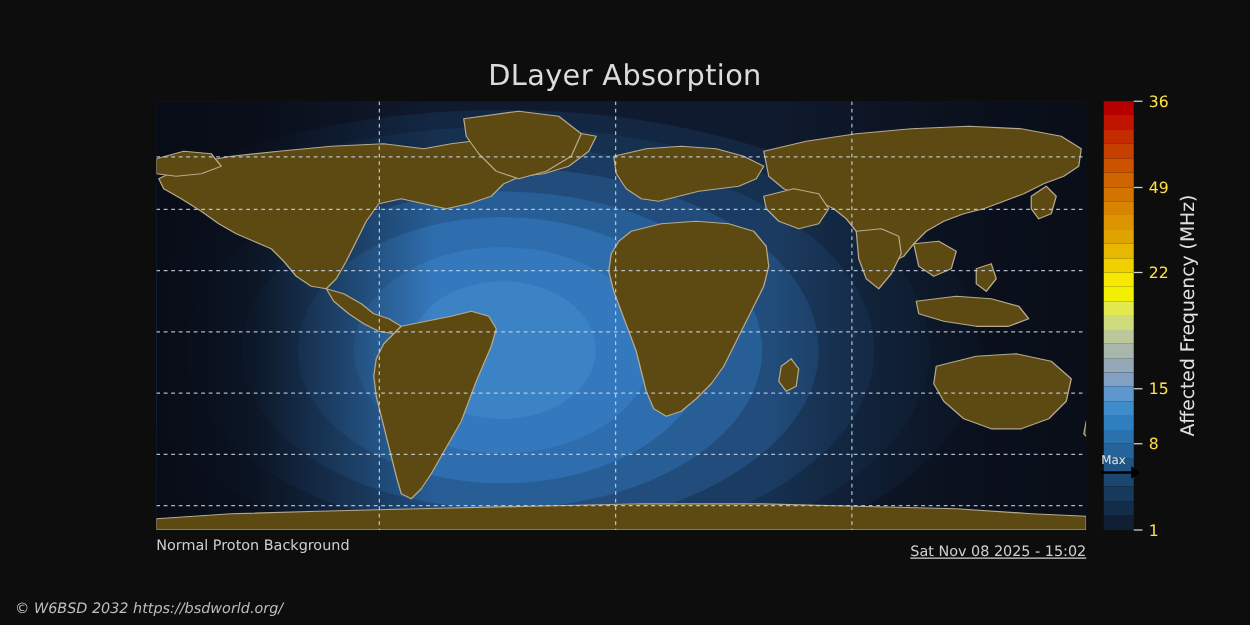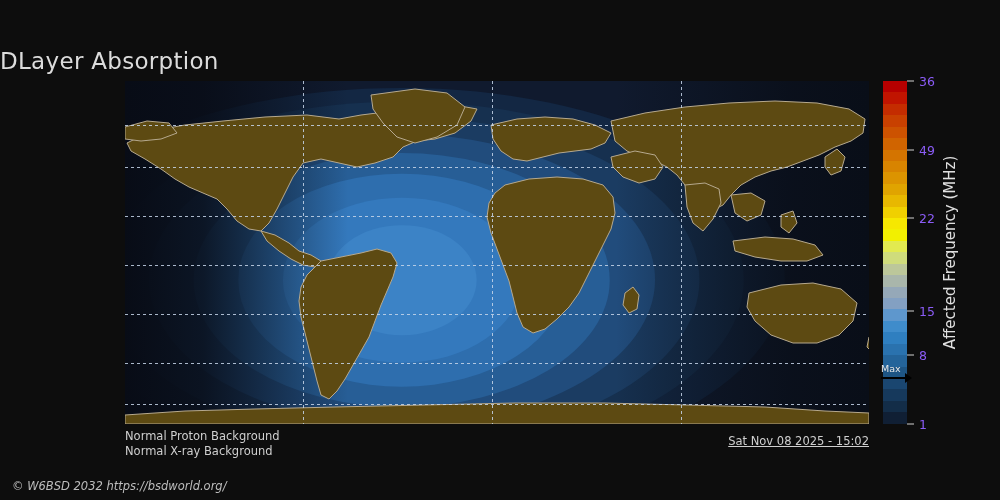--- a/index.html
+++ b/index.html
@@ -15,20 +15,21 @@
     position: relative;
     color: #d8d8d8;
   }
 
   
   #title {
     position: absolute;
     left: 0;
     top: 48px;
     width: 1000px;
+    text-align: center;
     font-size: 23px;
     color: #dcdcdc;
     letter-spacing: 0.3px;
   }
 
   
   #map {
     position: absolute;
     left: 125px;
     top: 81px;
@@ -106,21 +107,21 @@
     height: 343px;
   }
   .tick {
     position: absolute;
     left: 0;
     transform: translateY(-50%);
     display: flex;
     align-items: center;
     gap: 5px;
     font-size: 12.5px;
-    color: #8b5cf6;
+    color: #fde047;
   }
   .tick .dash {
     display: block;
     width: 7px;
     height: 1px;
     background: #d2d2d2;
   }
   #cbar-label {
     position: absolute;
     left: 938px;
@@ -169,20 +170,21 @@
   }
 
   
   #notes {
     position: absolute;
     left: 125px;
     top: 429px;
     font-size: 11.5px;
     color: #cfcfcf;
     line-height: 15px;
+    text-align: right;
   }
   #stamp {
     position: absolute;
     left: 600px;
     top: 434px;
     width: 269px;
     text-align: right;
     font-size: 11.5px;
     color: #cfcfcf;
     text-decoration: underline;
@@ -338,16 +340,15 @@
 <div id="cbar-label">Affected Frequency (MHz)</div>
 
 <div id="maxmark" style="top: 339.4px; margin-top: 24px;">
   <span class="mtext">Max</span>
   <span class="marrow"></span>
   <span class="mhead"></span>
 </div>
 
 <div id="notes">
   <div>Normal Proton Background</div>
-  <div>Normal X-ray Background</div>
 </div>
 <div id="stamp">Sat Nov 08 2025 - 15:02</div>
 <div id="copyright">© W6BSD 2032 https://bsdworld.org/</div>
 
 </body></html>

